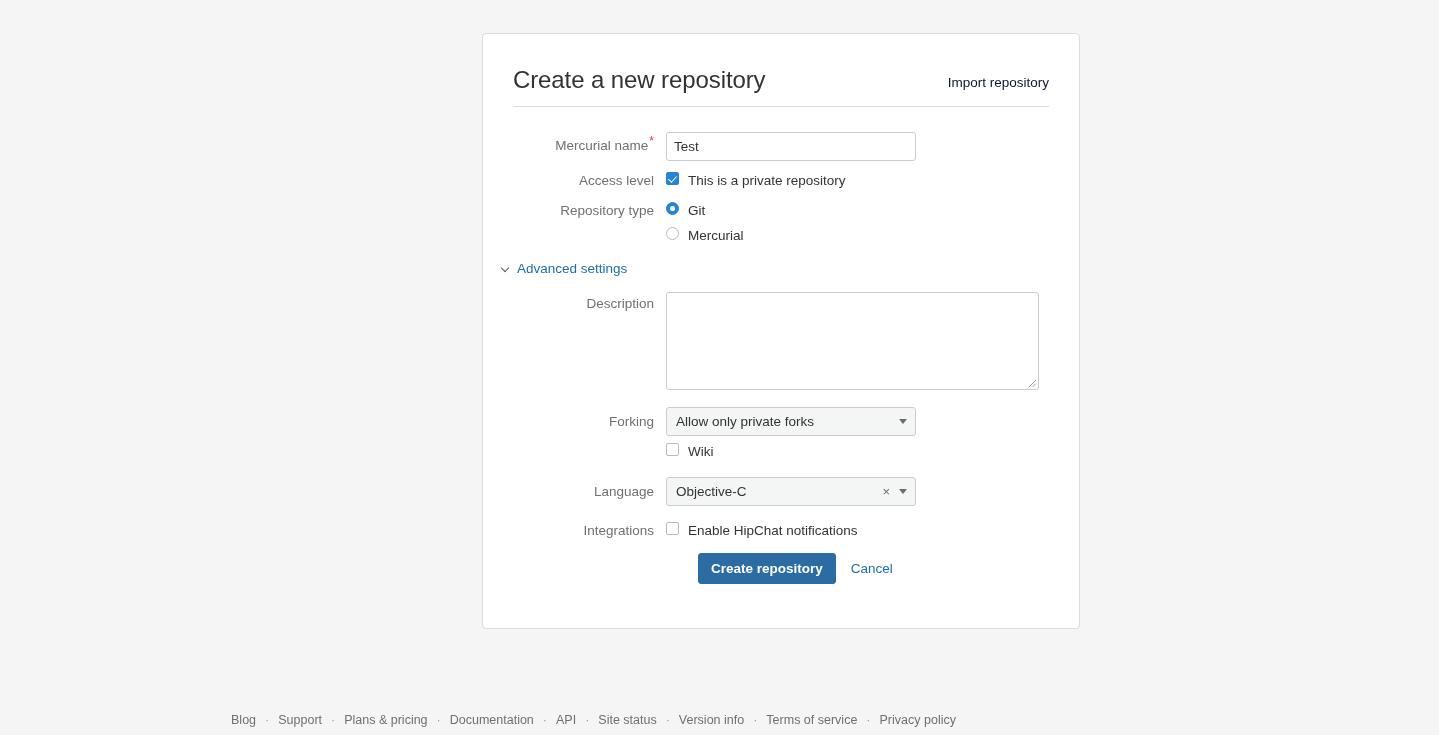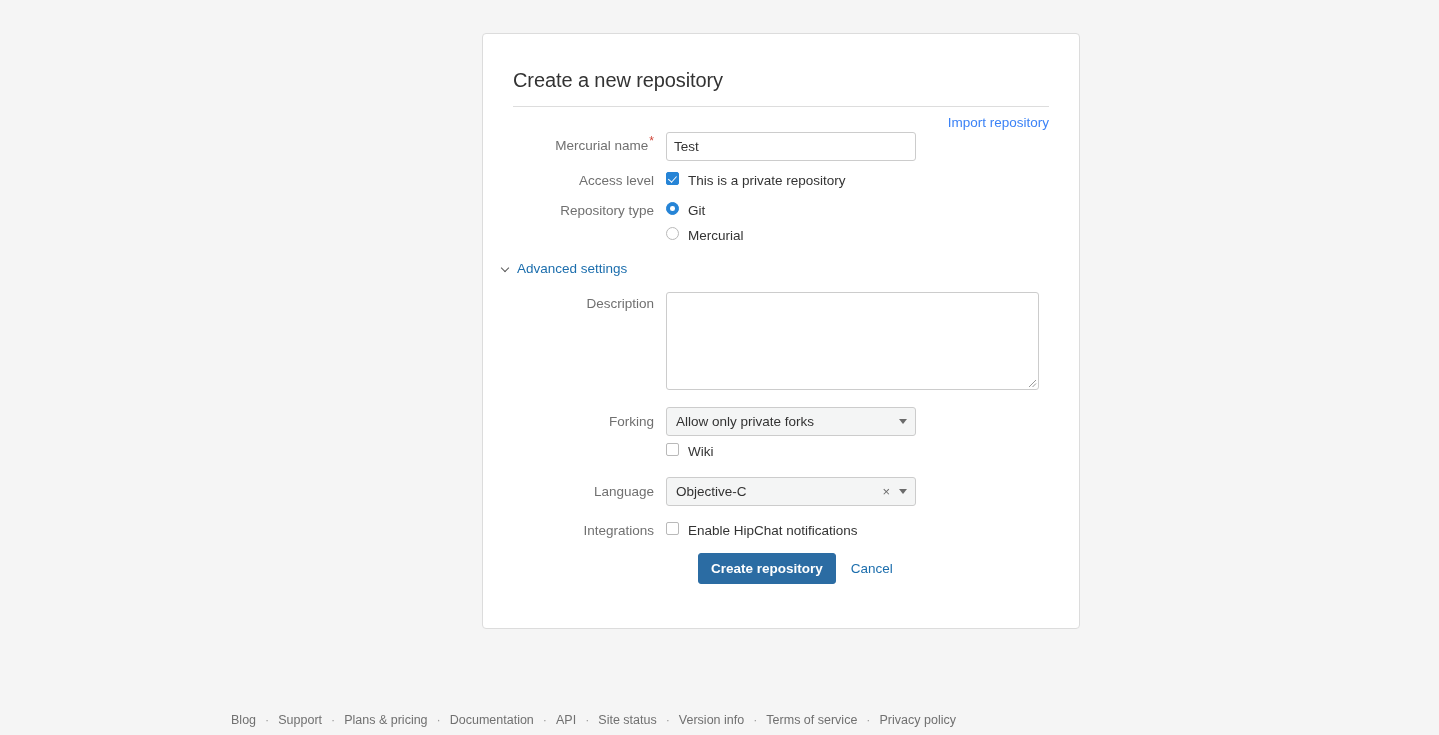--- a/index.html
+++ b/index.html
@@ -37,36 +37,35 @@
   
   .form-header {
     position: relative;
     margin: 0 30px;
     padding-top: 31px;
     height: 73px;
     box-sizing: border-box;
     border-bottom: 1px solid #dddddd;
   }
   .form-title {
-    font-size: 20px;
+    font-size: 24px;
     font-weight: normal;
     color: #333333;
     margin: 0;
     line-height: 30px;
     letter-spacing: -0.1px;
   }
   .import-link {
     position: absolute;
     right: 0;
     top: 41px;
     font-size: 13.5px;
-    color: #3b82f6;
+    color: #0f172a;
     text-decoration: none;
     line-height: 16px;
-    margin-top: 40px;
   }
 
   
   .field-row {
     display: flex;
     align-items: flex-start;
     margin: 0 30px;
   }
   .field-label {
     width: 153px;

